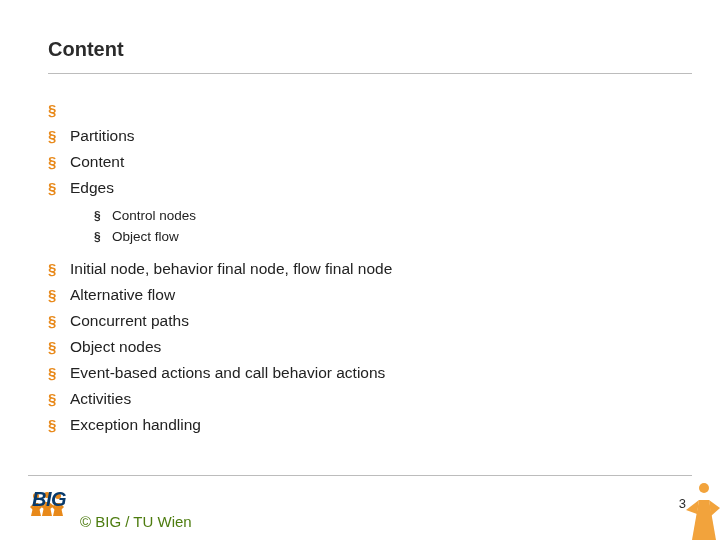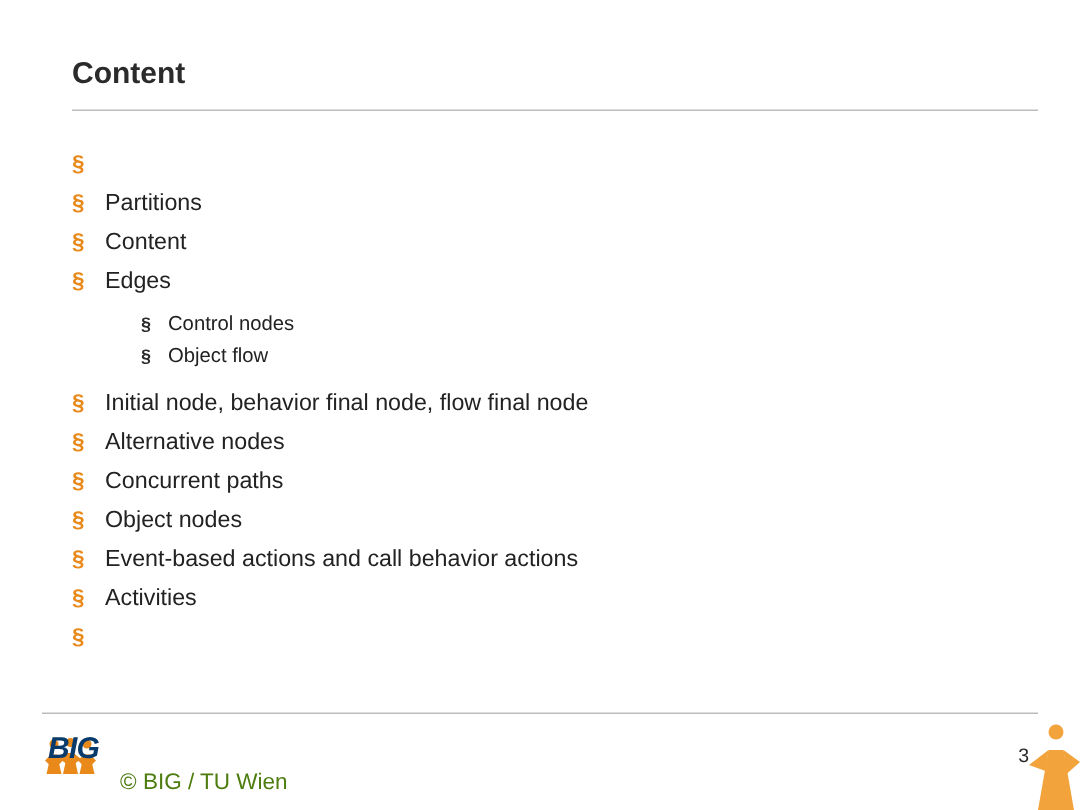--- a/index.html
+++ b/index.html
@@ -62,40 +62,41 @@
           <span>Object flow</span>
         </li>
     </ul>
     <ul class="lvl1">
       <li>
           <span class="bullet">§</span>
           <span>Initial node, behavior final node, flow final node</span>
         </li>
       <li>
           <span class="bullet">§</span>
-          <span>Alternative nodes</span>
+          <span>Alternative flow</span>
         </li>
       <li>
           <span class="bullet">§</span>
           <span>Concurrent paths</span>
         </li>
       <li>
           <span class="bullet">§</span>
           <span>Object nodes</span>
         </li>
       <li>
           <span class="bullet">§</span>
           <span>Event-based actions and call behavior actions</span>
         </li>
       <li>
           <span class="bullet">§</span>
           <span>Activities</span>
         </li>
       <li>
           <span class="bullet">§</span>
+          <span>Exception handling</span>
         </li>
     </ul>
   </div>
 
   <div class="footer-rule"></div>
 
   <div class="footer">
     <div class="logo">
       <svg class="logo-svg" width="38" height="28" viewBox="0 0 38 28">
         <g fill="#e8891a">

